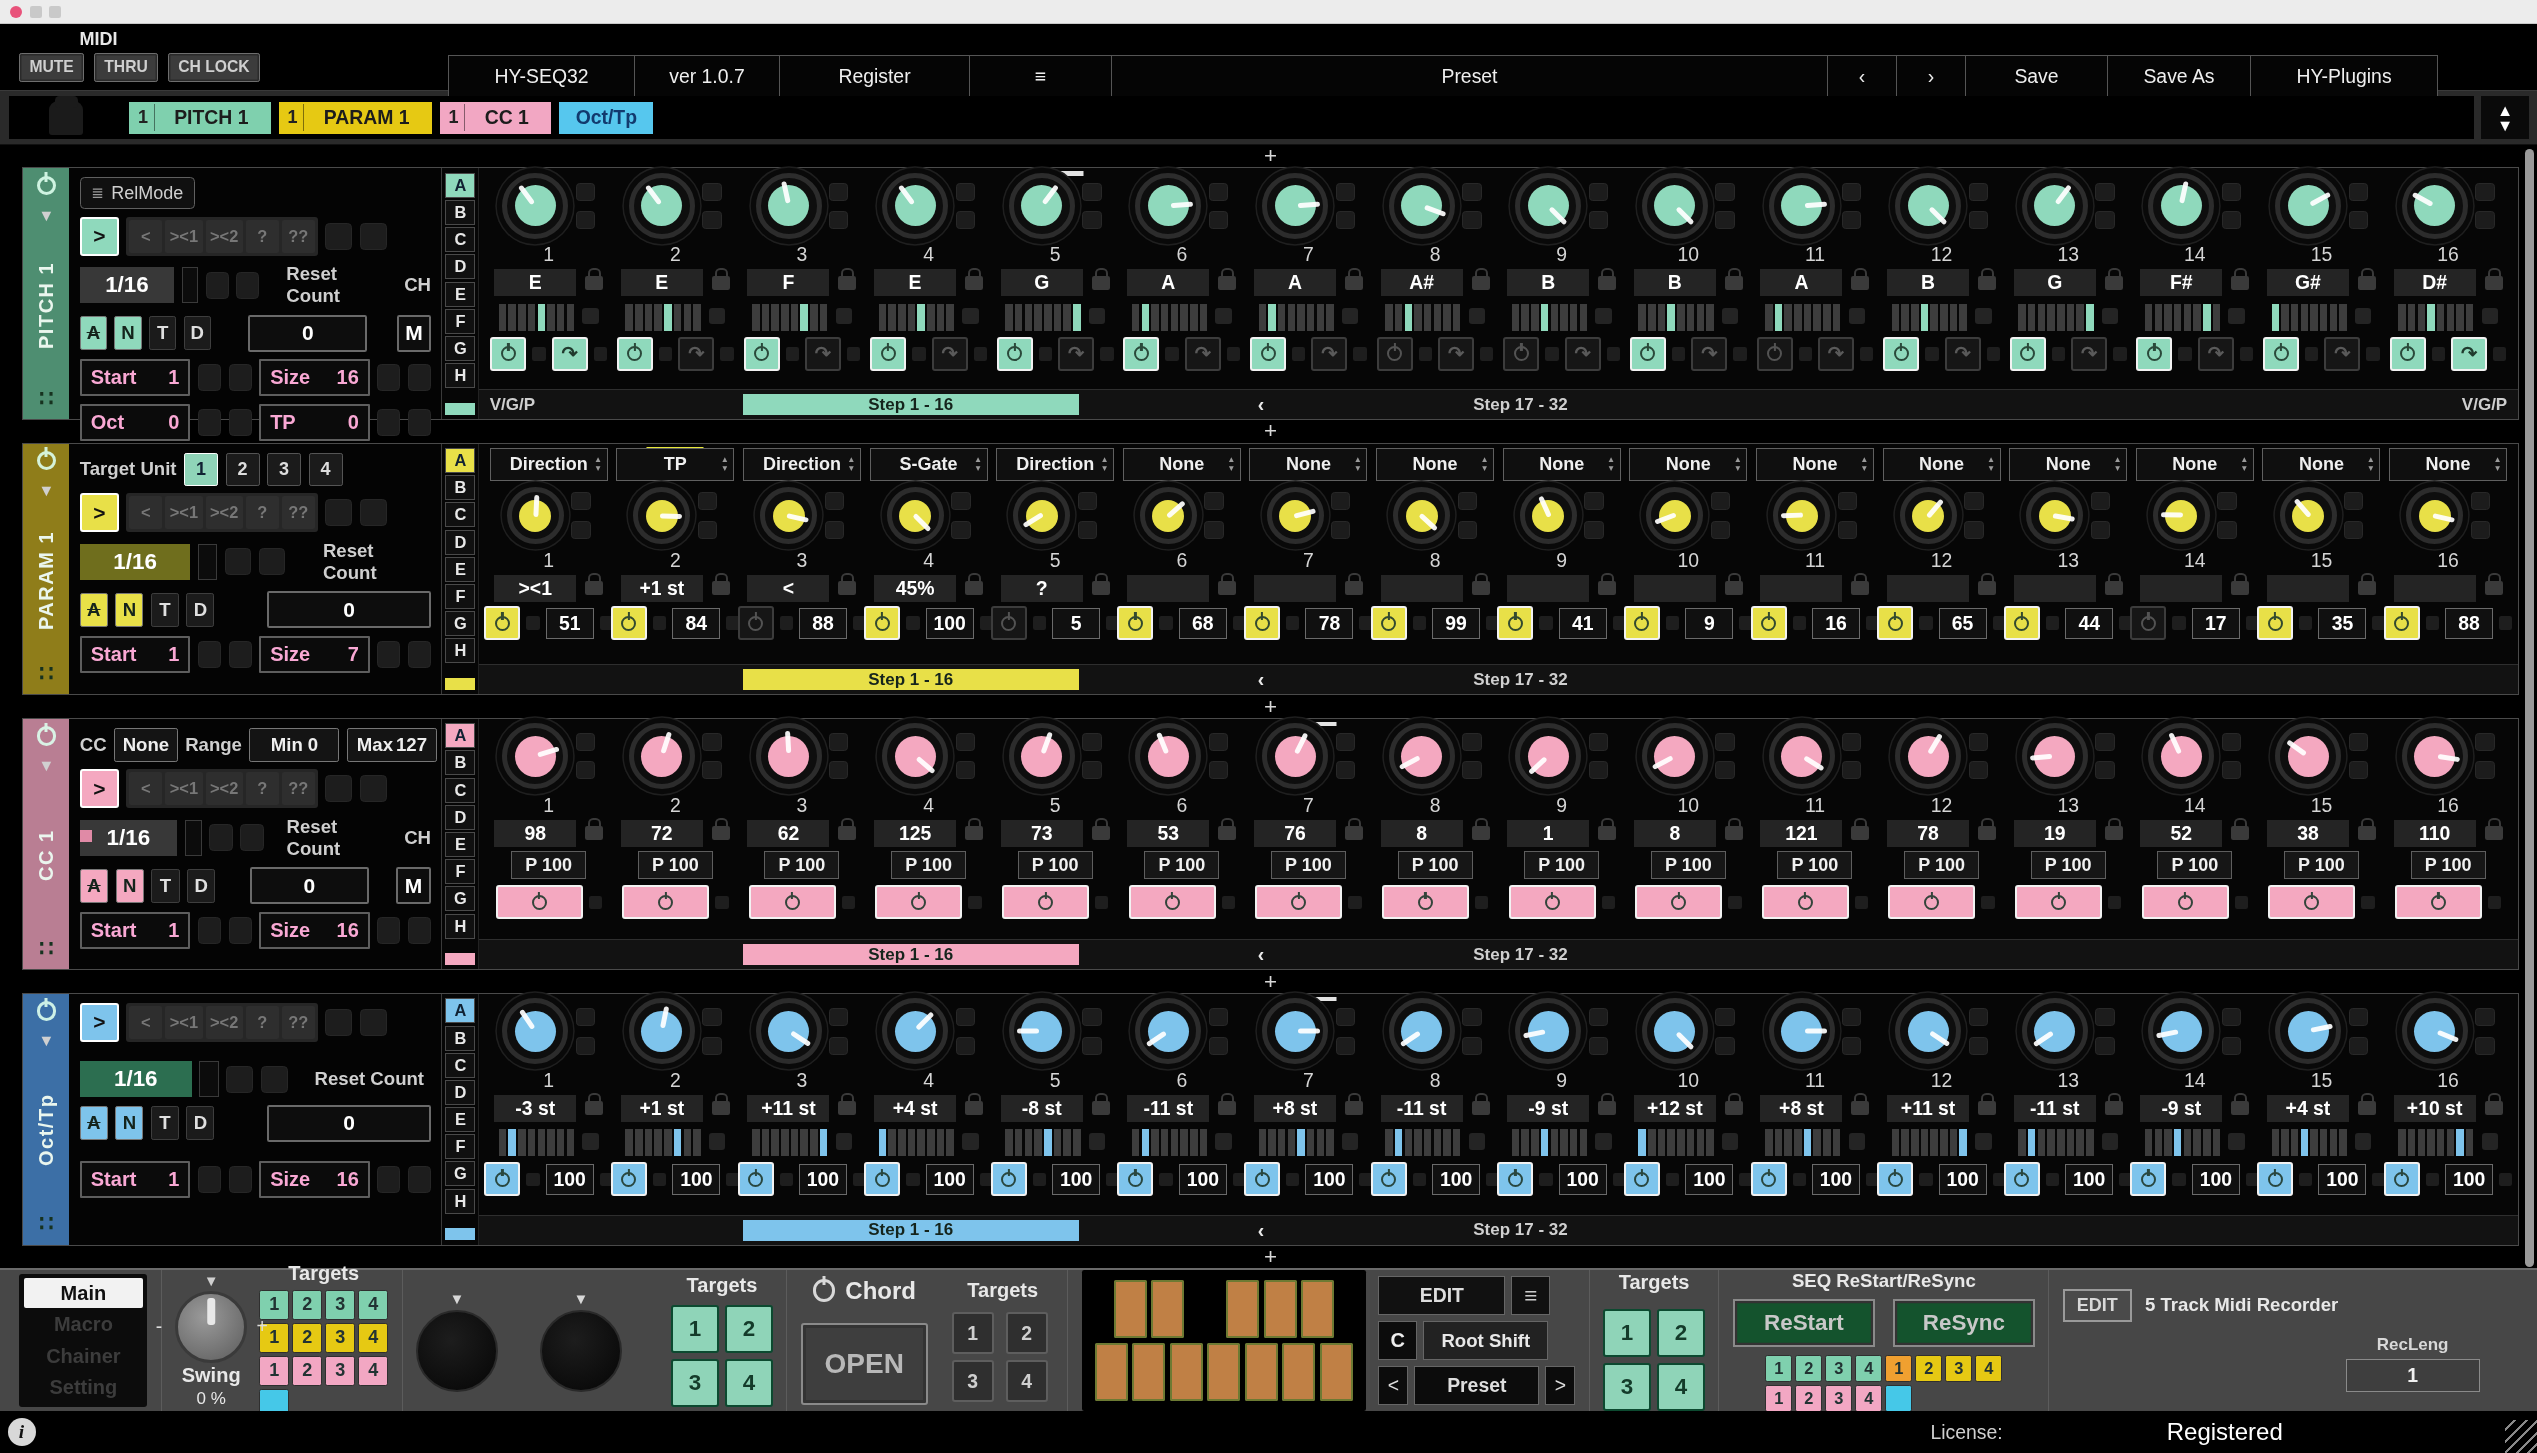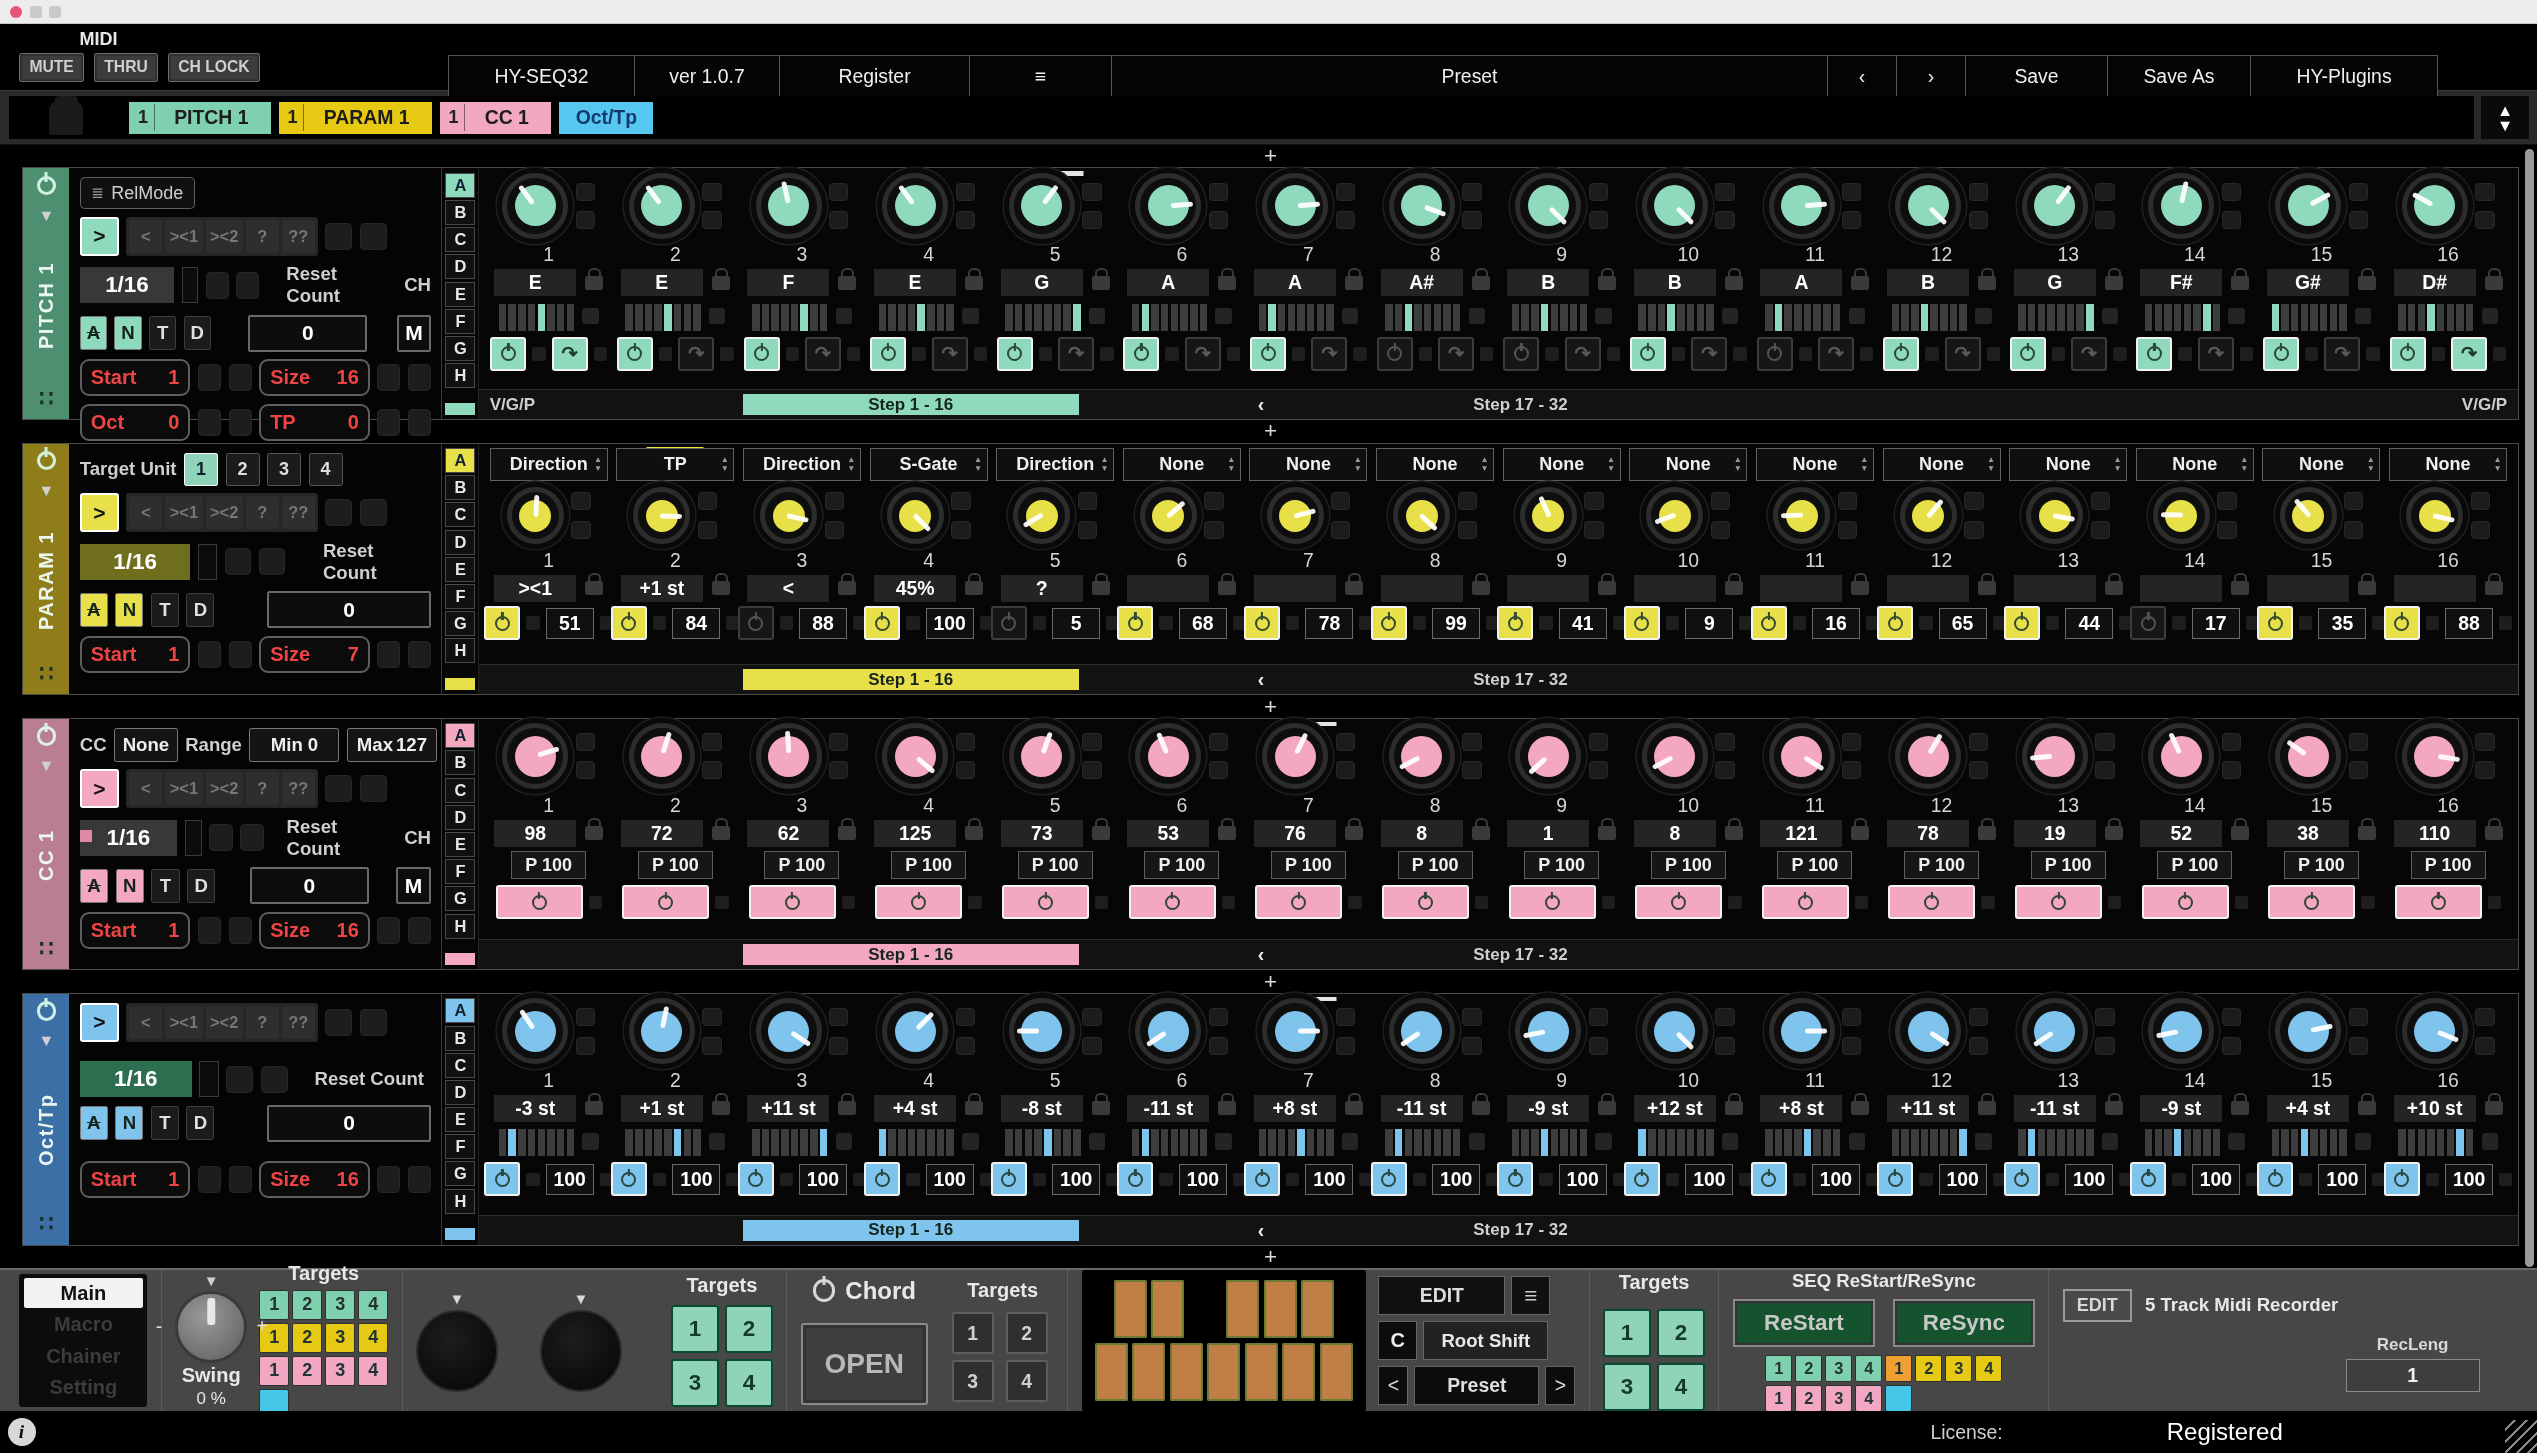--- a/index.html
+++ b/index.html
@@ -60,21 +60,21 @@
   .ratebox.green{background:#2c6e50;}
   .ratebox.pinkside{position:relative;}
   .ratebox.pinkside::before{content:"";position:absolute;left:0;top:10.4px;width:12px;height:12px;background:#c97;background:#e08aa6;}
   .ratetail{width:19.4px;height:36px;background:#0c0c0c;border:1.5px solid #3a3a3a;}
   .slabel{color:#cfcfcf;font-size:18.6px;font-weight:bold;}
   .tgl{width:34px;height:34px;display:flex;align-items:center;justify-content:center;font-size:18.6px;font-weight:bold;background:#1b1b1b;color:#e0e0e0;border:1.5px solid #3e3e3e;border-radius:2.2px;}
   .tgl.acc{background:var(--acc);color:#15241c;border-color:#777;}
   .tgl.icon{text-decoration:line-through;}
   .valbox-lg{min-width:119px;height:37px;background:#0d0d0d;border:2.2px solid #6a6a6a;color:#fff;font-size:21px;font-weight:bold;display:flex;align-items:center;justify-content:center;border-radius:2.2px;}
   .mbox{width:42px;height:37px;background:#0d0d0d;border:2.2px solid #6a6a6a;color:#fff;font-size:21px;font-weight:bold;display:flex;align-items:center;justify-content:center;border-radius:2.2px;}
-  .fld{width:127px;height:37px;background:#0b0b0b;border:2.2px solid #5e5e5e;border-radius:9px;display:flex;align-items:center;justify-content:space-between;padding:0 9px;color:#ef4444;font-size:20px;font-weight:bold;}
+  .fld{width:127px;height:37px;background:#0b0b0b;border:2.2px solid #5e5e5e;border-radius:1px;display:flex;align-items:center;justify-content:space-between;padding:0 9px;color:#f9a8d4;font-size:20px;font-weight:bold;}
   .tun{width:34px;height:33px;display:flex;align-items:center;justify-content:center;background:#1b1b1b;border:1.5px solid #555;color:#ddd;font-size:18px;font-weight:bold;border-radius:2.2px;}
   .tun.sel{background:#8fd4b8;color:#123;border-color:#fff;}
   .ccbox{height:34px;background:#141414;border:1.5px solid #777;color:#eee;font-size:18.6px;font-weight:bold;display:flex;align-items:center;justify-content:center;padding:0 7.5px;border-radius:2.2px;}
 
   .letters{width:37px;flex:0 0 auto;display:flex;flex-direction:column;align-items:center;padding:4.5px 0;gap:2.2px;border-right:1.5px solid #222;}
   .letter{width:30px;height:25px;background:#101010;border:1.5px solid #4a4a4a;color:#e8e8e8;font-size:16.4px;font-weight:bold;display:flex;align-items:center;justify-content:center;}
   .letter.active{background:var(--acc);color:#123;}
   .lchip{width:30px;height:12px;background:var(--acc);margin-top:auto;}
 
   .steparea{flex:1;display:flex;flex-direction:column;min-width:0;padding-top:4.5px;}

